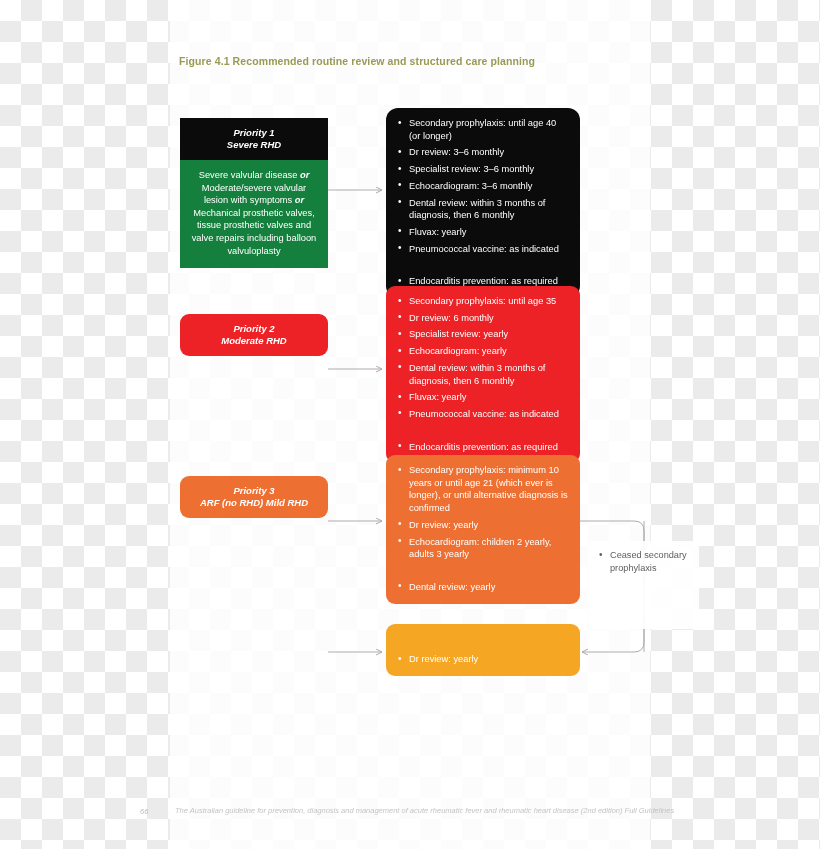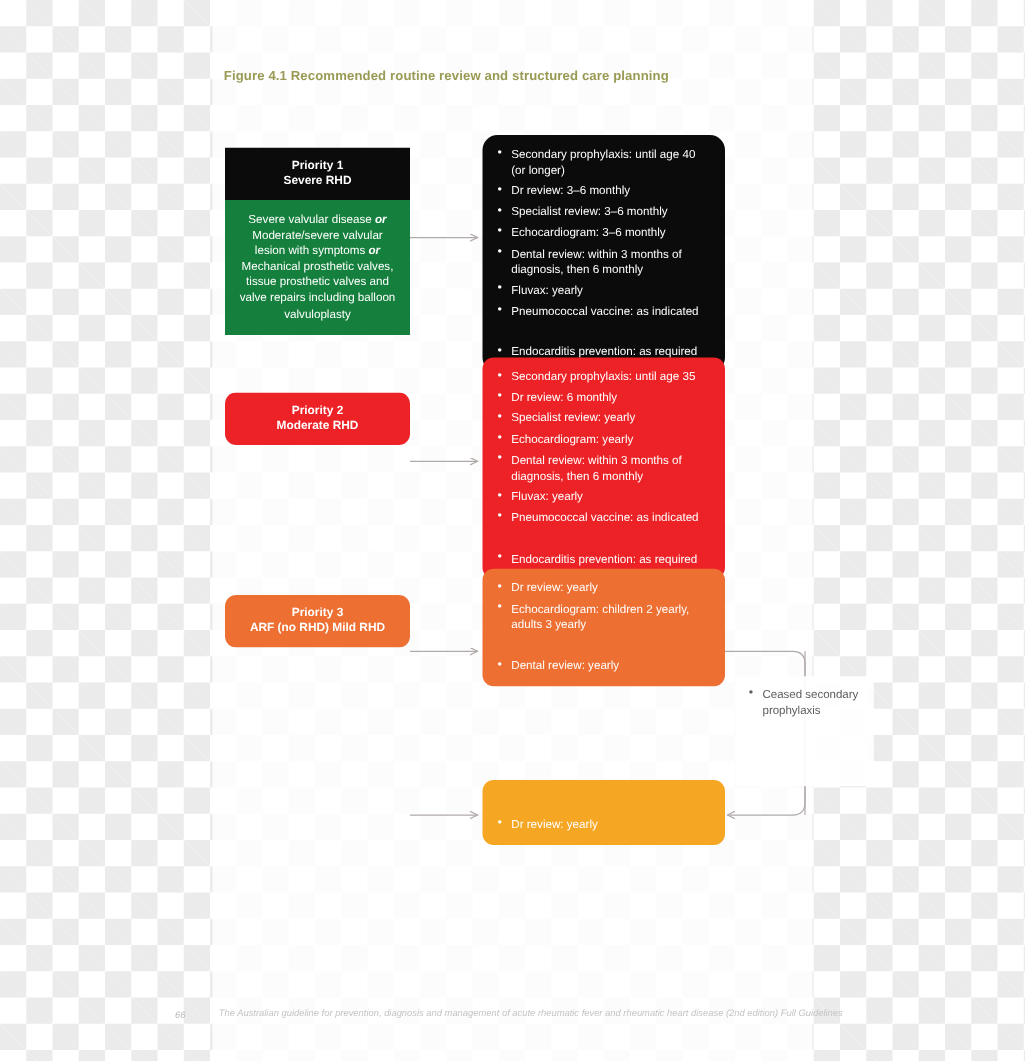--- a/index.html
+++ b/index.html
@@ -61,20 +61,21 @@
     overflow: hidden;
     box-shadow: 0 0 0 0 rgba(0,0,0,0);
   }
   .pcard .phead {
     text-align: center;
     color: #ffffff;
     font-weight: bold;
     font-size: 9.5px;
     line-height: 12px;
     padding: 9px 6px 9px 6px;
+    font-style: italic;
   }
   .pcard .pbody {
     background: #15803d;
     color: #ffffff;
     text-align: center;
     font-size: 9.3px;
     line-height: 12.6px;
     padding: 9px 11px 11px 11px;
   }
   .pcard .pbody b { font-weight: bold; font-style: italic; }
@@ -236,20 +237,21 @@
 
   <div class="pcard" style="left:180px; top:476px; width:148px;">
     <div class="phead" style="background:#ed6f32;">
       <span>Priority 3</span><br>
       <span>ARF (no RHD) Mild RHD</span>
     </div>
   </div>
 
   <div class="dcard" style="left:386px; top:455px; width:194px; background:#ed6f32;">
     <ul>
+        <li>Secondary prophylaxis: minimum 10 years or until age 21 (which ever is longer), or until alternative diagnosis is confirmed</li>
         <li>Dr review: yearly</li>
         <li>Echocardiogram: children 2 yearly, adults 3 yearly</li>
         <li>Dental review: yearly</li>
       </ul>
   </div>
 
 
   <div class="dcard" style="left:386px; top:624px; width:194px; background:#f5a623;">
     <ul>
         <li>Dr review: yearly</li>

